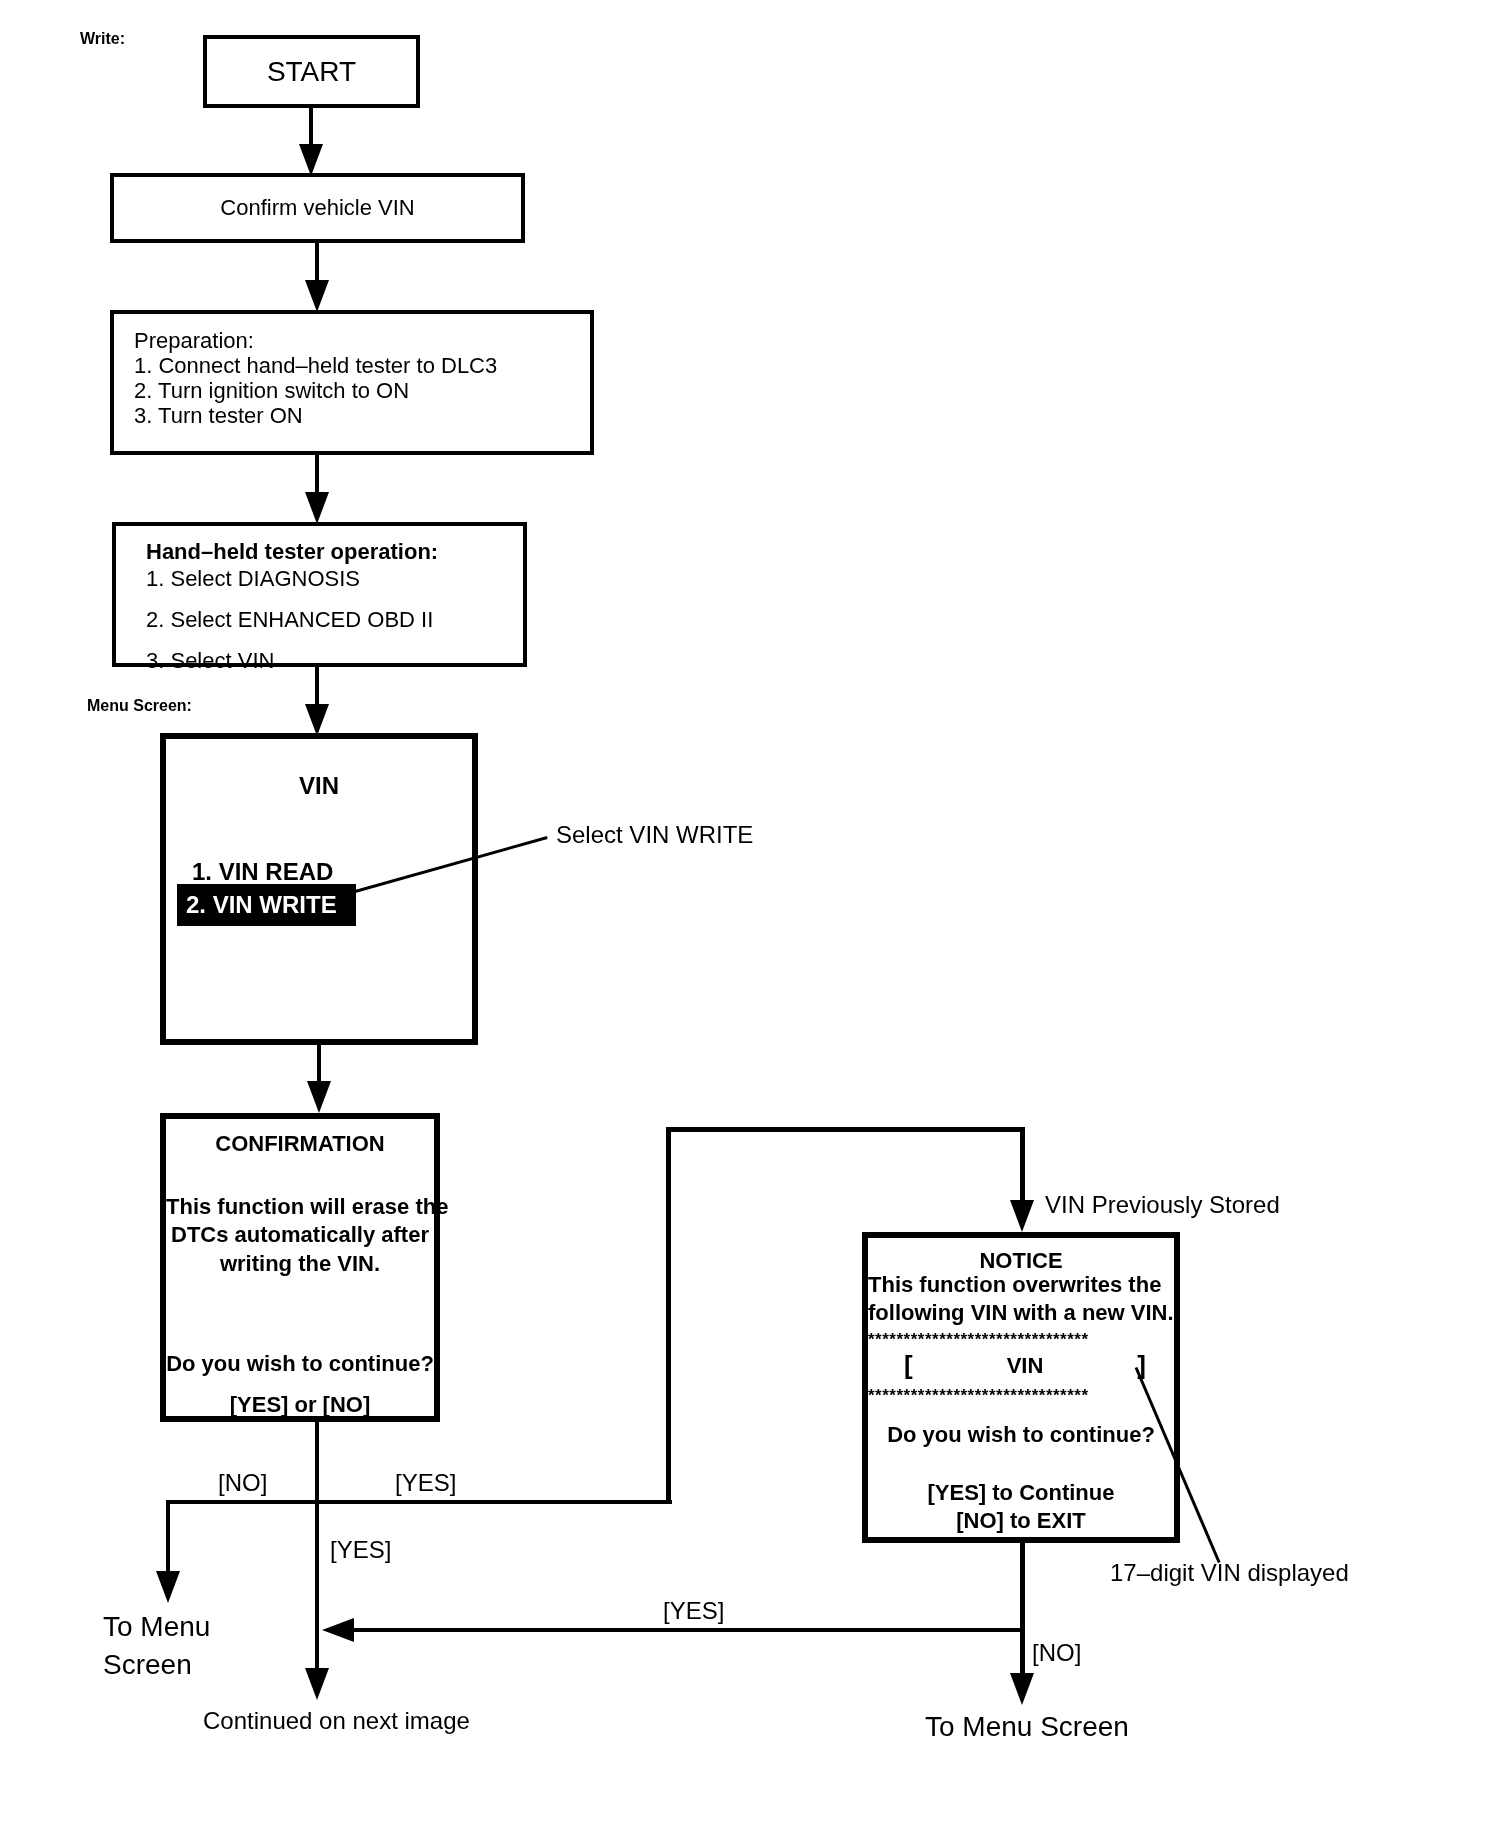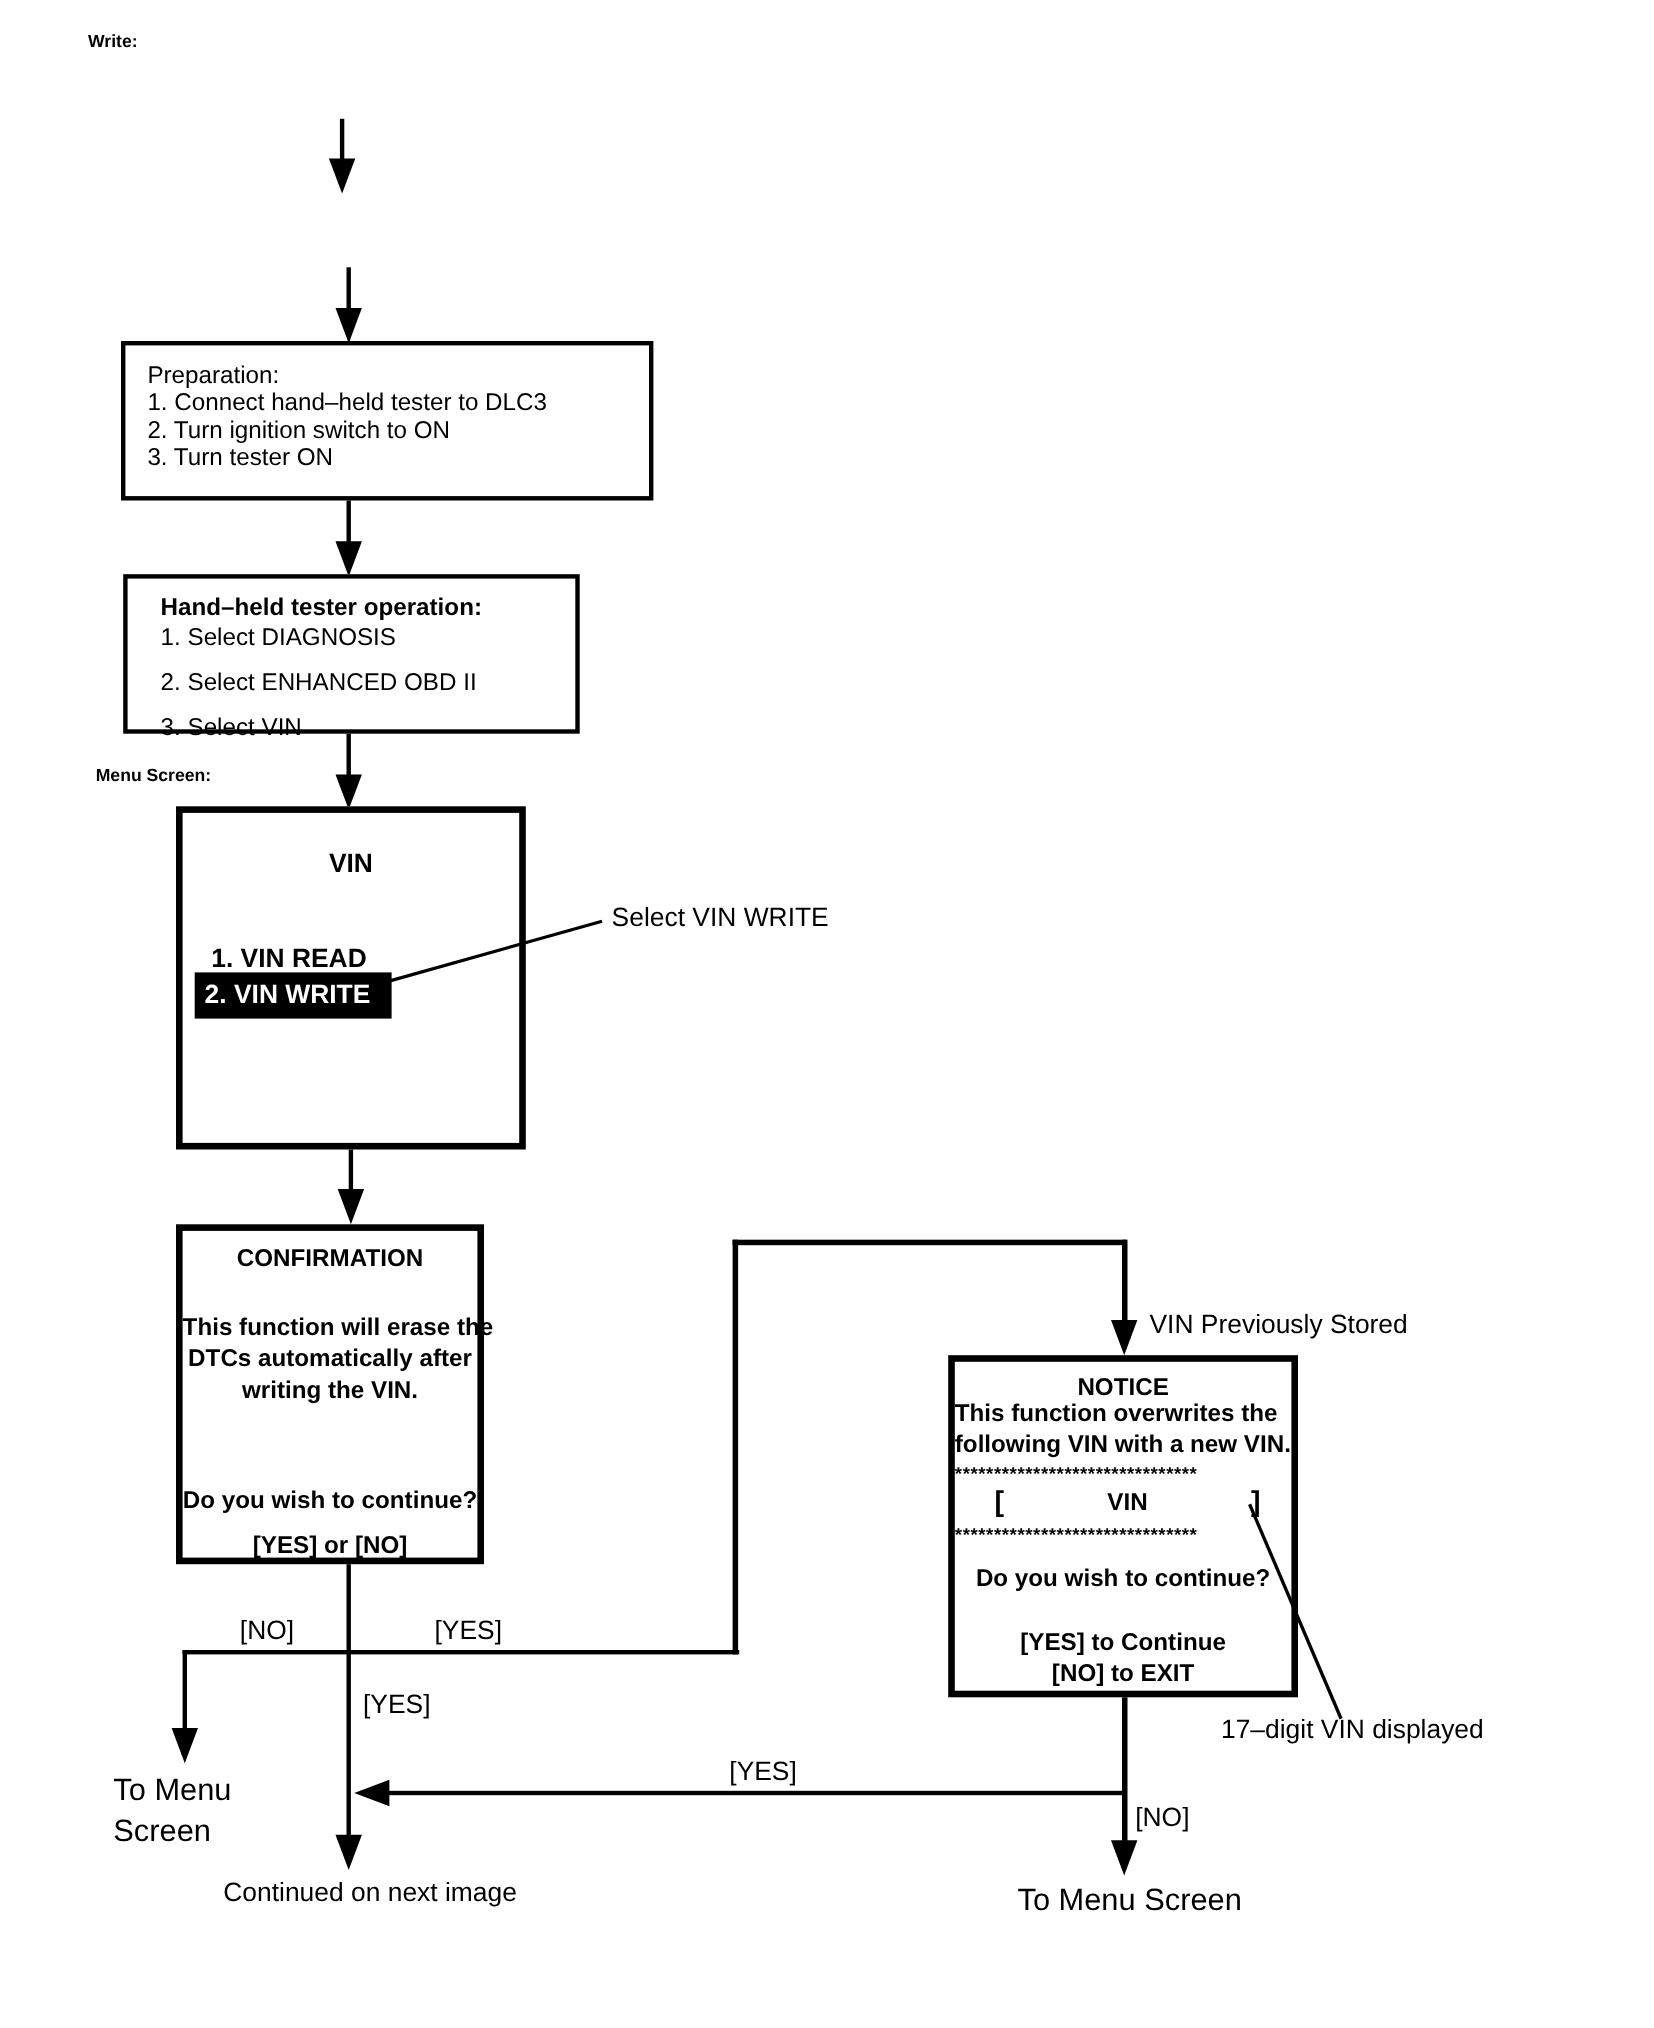--- a/index.html
+++ b/index.html
@@ -34,24 +34,30 @@
   .vin-row .vin-word{font-size:22px;}
 </style>
 </head>
 <body>
 
 <div id="canvas">
 
   <div class="section-lbl" style="left:80px;top:30px;">Write:</div>
   <div class="section-lbl" style="left:87px;top:697px;">Menu Screen:</div>
 
+  <div class="box center-flex" style="left:203px;top:35px;width:217px;height:73px;font-size:28px;">
+    <span>START</span>
+  </div>
 
   <div class="vline" style="left:309px;top:108px;width:4px;height:40px;"></div>
   <div class="head-down" style="left:299px;top:144px;"></div>
 
+  <div class="box center-flex" style="left:110px;top:173px;width:415px;height:70px;font-size:22px;">
+    <span>Confirm vehicle VIN</span>
+  </div>
 
   <div class="vline" style="left:315px;top:243px;width:4px;height:38px;"></div>
   <div class="head-down" style="left:305px;top:280px;"></div>
 
   <div class="box" style="left:110px;top:310px;width:484px;height:145px;">
     <div class="step-line" style="left:20px;top:14px;">Preparation:</div>
     <div class="step-line" style="left:20px;top:39px;">1. Connect hand–held tester to DLC3</div>
     <div class="step-line" style="left:20px;top:64px;">2. Turn ignition switch to ON</div>
     <div class="step-line" style="left:20px;top:89px;">3. Turn tester ON</div>
   </div>

